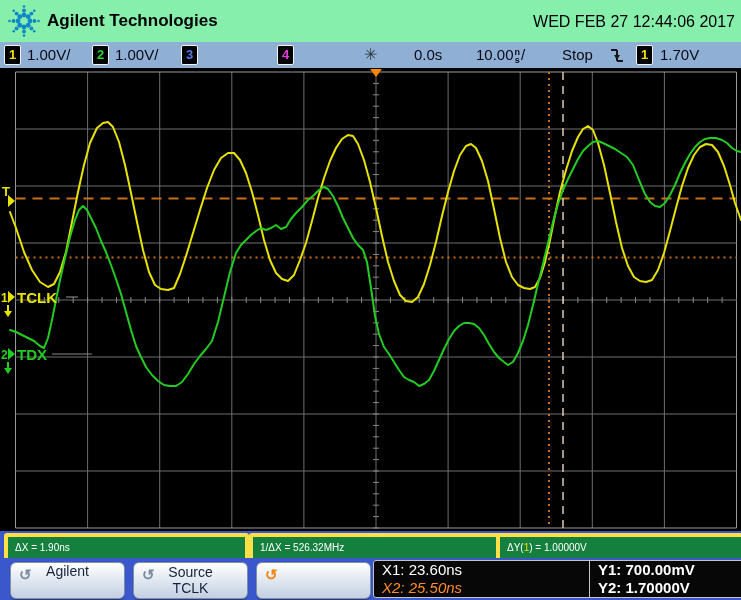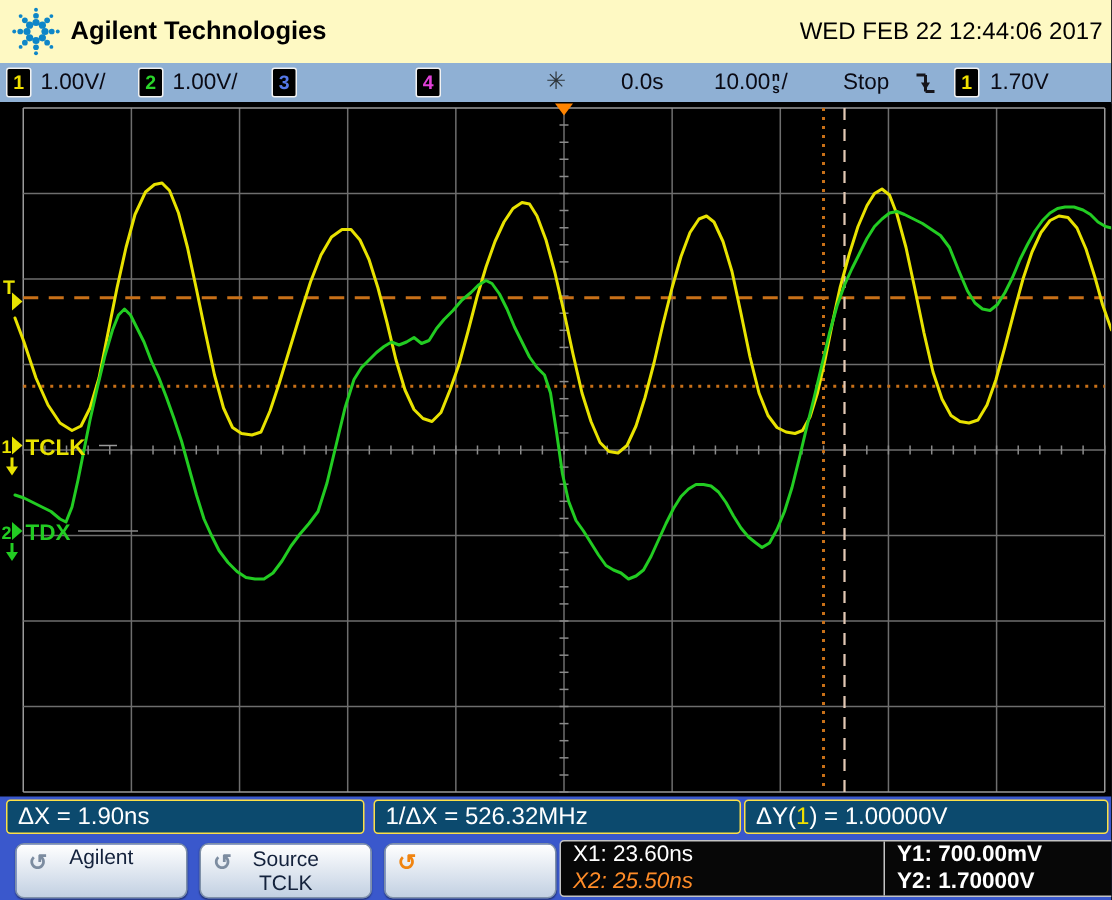--- a/index.html
+++ b/index.html
@@ -1,38 +1,38 @@
 <!DOCTYPE html>
 <html><head>
 <meta charset="utf-8">
 <style>
   html,body{margin:0;padding:0;background:#222;}
   #app{position:relative;width:741px;height:600px;background:#000;overflow:hidden;
        font-family:"Liberation Sans",sans-serif;-webkit-font-smoothing:antialiased;}
   
-  .header{position:absolute;top:0;left:0;width:741px;height:42px;background:#fef9c3;}
+  .header{position:absolute;top:0;left:0;width:741px;height:42px;background:#86efac;}
   .brand{position:absolute;left:47px;top:11px;font-size:17px;font-weight:bold;color:#000;}
   .datetime{position:absolute;right:6px;top:13px;font-size:16px;color:#000;}
   #logo-svg{position:absolute;left:6px;top:3px;}
   
   .statusbar{position:absolute;top:42px;left:0;width:741px;height:26px;background:#8fb0d4;
              border-bottom:1px solid #44679a;color:#0a0a14;font-size:15px;}
   .sbtext{position:absolute;top:0;line-height:25px;white-space:nowrap;}
   .badge{position:absolute;top:3px;width:15px;height:18px;background:#000;border:1px solid #f2f2f2;
          border-radius:2px;font-size:13px;font-weight:bold;text-align:center;line-height:18px;}
   .snow{position:absolute;top:0;line-height:25px;font-size:16px;color:#2c3338;}
   .tb-stack{display:inline-block;vertical-align:-3px;margin:0 1px;text-align:center;}
   .tb-stack span{display:block;font-size:9px;line-height:8px;font-weight:bold;}
   #trig-icon{position:absolute;top:4px;}
   
   #scope-svg{position:absolute;top:68px;left:0;background:#000;}
   
   .meas{position:absolute;top:531px;left:0;width:741px;height:27px;background:#3a58cc;}
-  .mbox{position:absolute;top:2px;height:21px;background:#0c4a6e;border:1px solid #fde047;
-        border-radius:3px;color:#fff;font-size:16px;line-height:21px;padding-left:7px;white-space:nowrap;}
+  .mbox{position:absolute;top:2px;height:21px;background:#15803d;border:4px solid #fde047;
+        border-radius:3px;color:#fff;font-size:10px;line-height:21px;padding-left:7px;white-space:nowrap;}
   .dy-ch{color:#f0e000;}
   
   .softrow{position:absolute;top:558px;left:0;width:741px;height:42px;background:#3a58cc;}
   .skbtn{position:absolute;top:4px;width:113px;height:35px;border-radius:6px;
          background:linear-gradient(#ffffff,#c2d0e2);border:1px solid #7e90a8;
          box-shadow:0 1px 1px rgba(0,0,0,.4);text-align:center;color:#14223c;font-size:14px;}
   .skbtn .l1{margin-top:1px;line-height:16px;}
   .skbtn .l2{line-height:16px;}
   .skicon{position:absolute;left:8px;top:3px;font-size:15px;font-weight:bold;color:#7c8ca0;}
   .skicon.active{color:#f08410;}
@@ -70,21 +70,21 @@
         <circle cx="10.57537879754125" cy="10.575378797541251" r="1.9" fill="#0e86c8"></circle>
         <circle cx="7.746951672795058" cy="7.746951672795062" r="1.3" fill="#0e86c8"></circle>
         <circle cx="18" cy="12" r="2.4" fill="#0e86c8"></circle>
         <circle cx="17.999999999999996" cy="7.5" r="1.9" fill="#0e86c8"></circle>
         <circle cx="17.999999999999996" cy="3.5" r="1.3" fill="#0e86c8"></circle>
         <circle cx="22.242640687119284" cy="13.757359312880714" r="2.4" fill="#0e86c8"></circle>
         <circle cx="25.424621202458745" cy="10.57537879754125" r="1.9" fill="#0e86c8"></circle>
         <circle cx="28.253048327204937" cy="7.746951672795058" r="1.3" fill="#0e86c8"></circle>
       </svg>
     <div class="brand">Agilent Technologies</div>
-    <div class="datetime">WED FEB 22 12:44:06 2017</div>
+    <div class="datetime">WED FEB 27 12:44:06 2017</div>
   </div>
 
   <div class="statusbar">
     <span class="badge" style="left: 4px; color: rgb(240, 224, 0);">1</span>
     <span class="sbtext" style="left:27px">1.00V/</span>
     <span class="badge" style="left: 92px; color: rgb(42, 212, 42);">2</span>
     <span class="sbtext" style="left:115px">1.00V/</span>
     <span class="badge" style="left: 181px; color: rgb(85, 120, 232);">3</span>
     <span class="badge" style="left: 277px; color: rgb(224, 64, 216);">4</span>
     <span class="snow" style="left:364px">✳</span>

